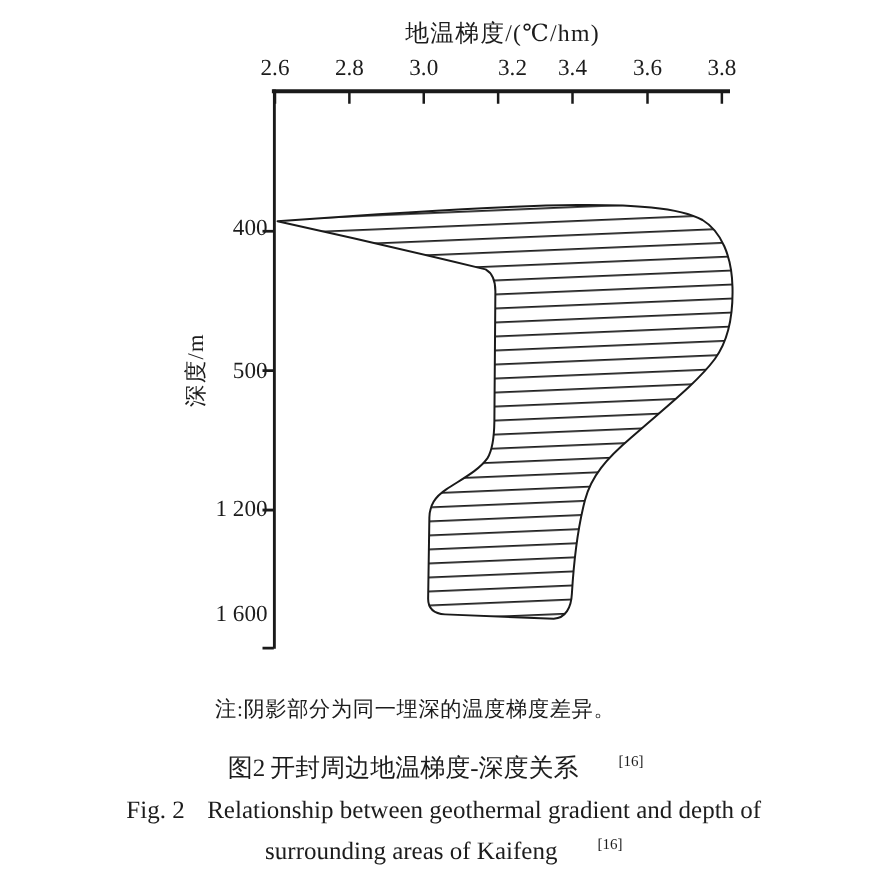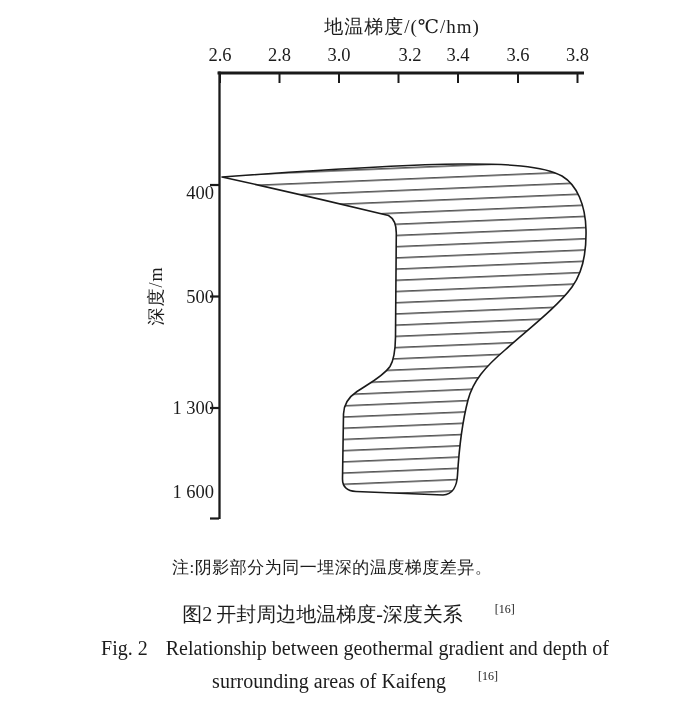--- a/index.html
+++ b/index.html
@@ -109,23 +109,23 @@
   <div class="abs xtitle">地温梯度/(℃/hm)</div>
 
   <div class="abs xtick" style="left:220px">2.6</div>
   <div class="abs xtick" style="left:279.5px">2.8</div>
   <div class="abs xtick" style="left:339px">3.0</div>
   <div class="abs xtick" style="left:410px">3.2</div>
   <div class="abs xtick" style="left:458px">3.4</div>
   <div class="abs xtick" style="left:518px">3.6</div>
   <div class="abs xtick" style="left:577.5px">3.8</div>
 
-  <div class="abs ytick" style="top:182px">400</div>
+  <div class="abs ytick" style="top:172px">400</div>
   <div class="abs ytick" style="top:285.5px">500</div>
-  <div class="abs ytick" style="top:397px">1 300</div>
+  <div class="abs ytick" style="top:397px">1 200</div>
   <div class="abs ytick" style="top:481px">1 600</div>
 
   <div class="abs ytitle">深度/m</div>
 
   <div class="abs note">注:阴影部分为同一埋深的温度梯度差异。</div>
 
   <div class="abs cap-zh">
     <span>图2</span>
     <span><span>开封周边地温梯度-深度关系</span><sup>[16]</sup></span>
   </div>

